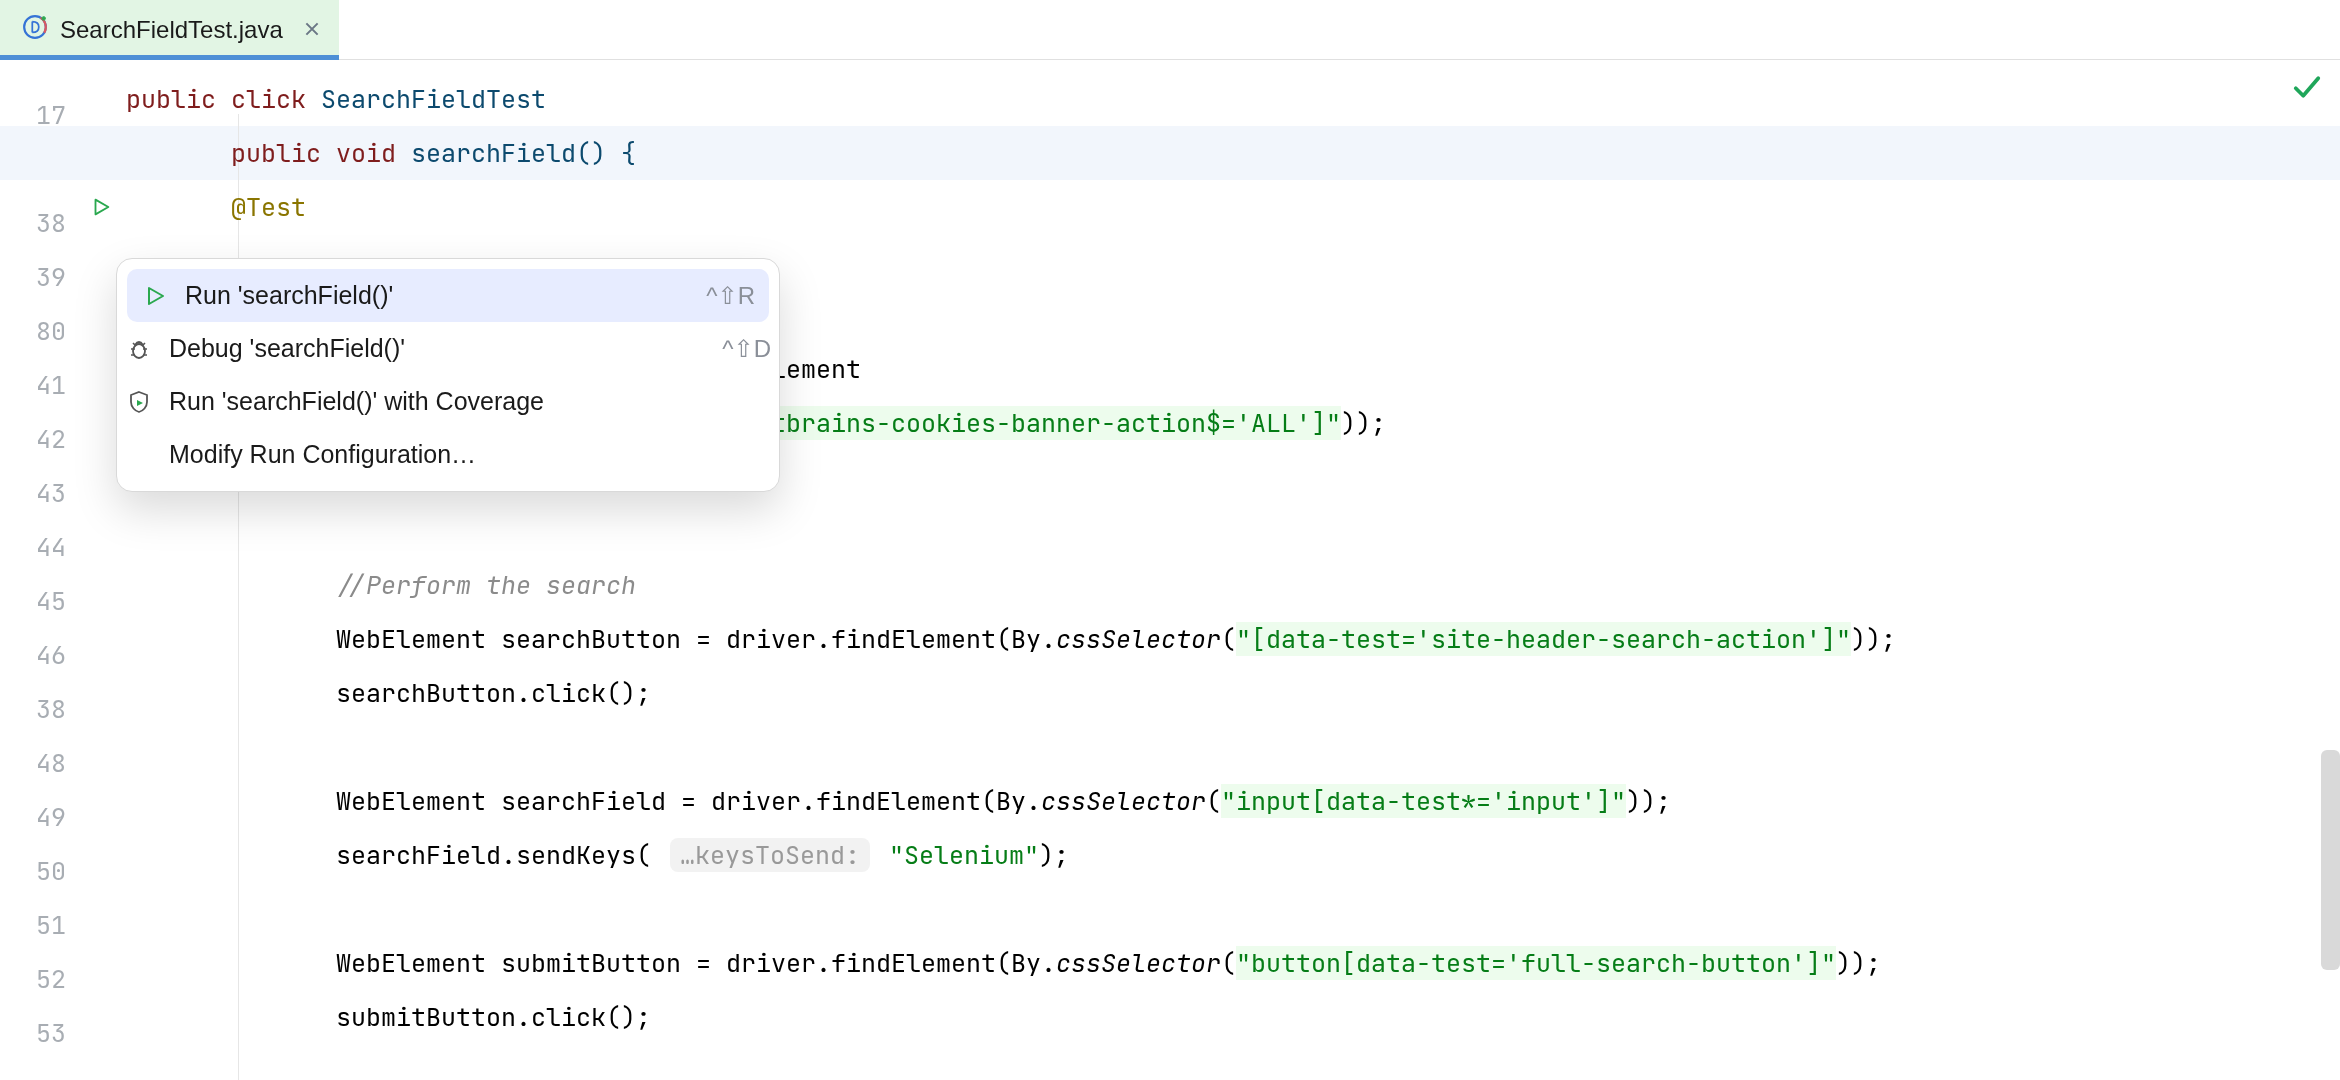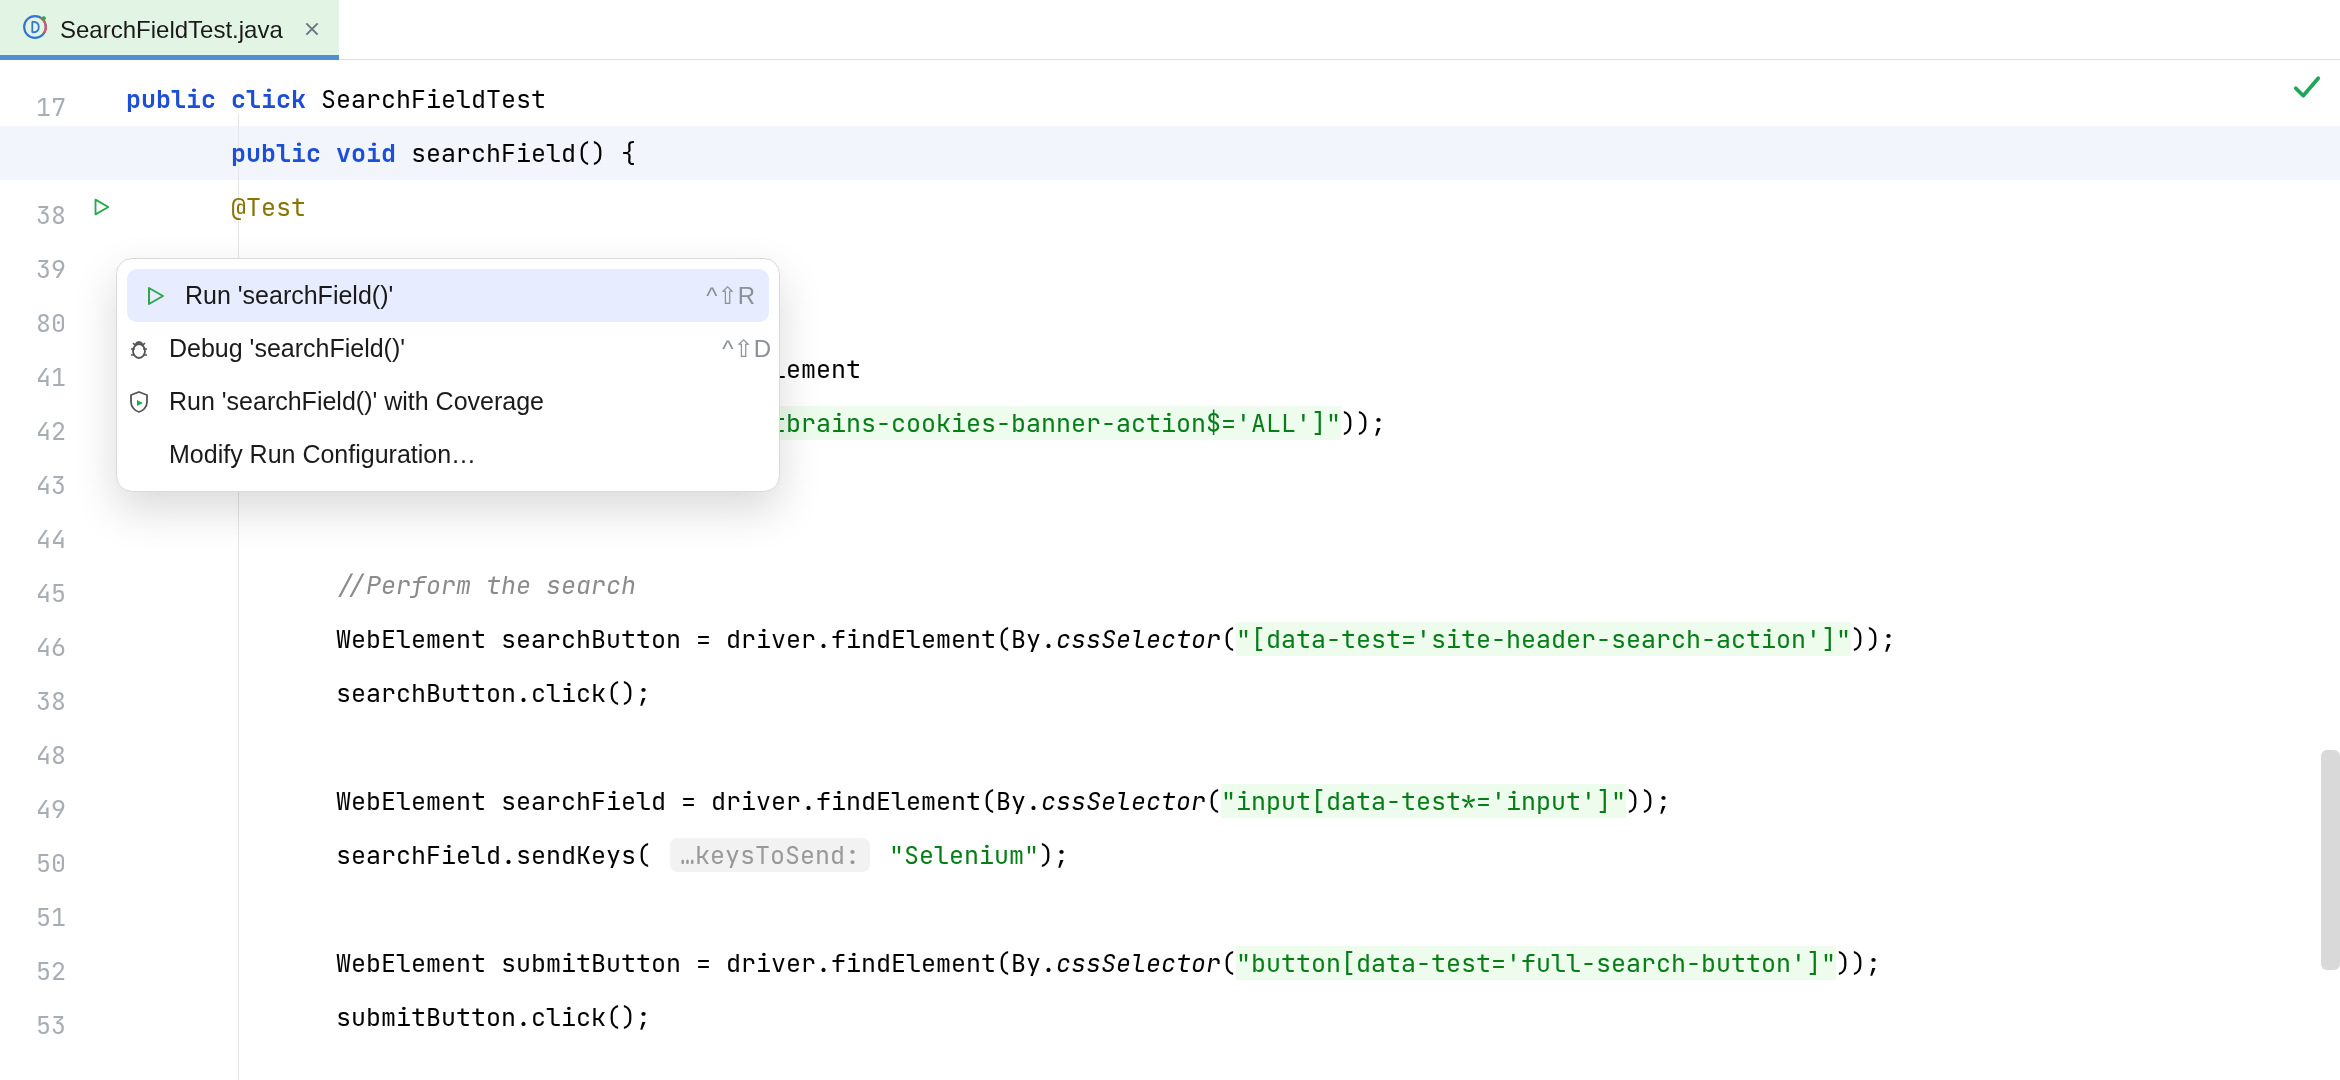--- a/index.html
+++ b/index.html
@@ -50,21 +50,21 @@
     position: relative;
     height: calc(100% - 60px);
     display: flex;
     font-family: "JetBrains Mono","Menlo","Consolas",monospace;
     font-size: 25px;
   }
   .gutter {
     width: 90px;
     text-align: right;
     color: #a8adb3;
-    padding-top: 20px;
+    padding-top: 28px;
     user-select: none;
     position: relative;
     z-index: 1;
   }
   .gutter .ln {
     height: 54px;
     line-height: 54px;
     padding-right: 24px;
     font-variant-numeric: tabular-nums;
   }
@@ -87,25 +87,25 @@
     height: 54px;
     line-height: 54px;
     white-space: pre;
     position: relative;
   }
   .indent-guide {
     border-left: 1px solid #e6e6e6;
     position: absolute;
     top: 0; bottom: 0;
   }
-  .tok-kw { color: #1d4ed8; font-weight: bold; }
+  .tok-kw { color: #7f1d1d; }
   .tok-anno { color: #8a7500; }
   .tok-str { color: #067d17; background: #edfced; }
   .tok-str-plain { color: #067d17; }
-  .tok-call { color: #000000; }
+  .tok-call { color: #0c4a6e; }
   .tok-obj { color: #000000; }
   .tok-comment { color: #8b8b8b; font-style: italic; }
   .tok-static { font-style: italic; }
   .tok-hint { color:#999; background:#f2f2f2; border-radius:8px; padding:0 10px; margin:0 4px; font-style: normal; }
 
   
   .row.hl::before {
     content:"";
     position:absolute;
     left:-126px; right:0; top:0; bottom:0;

